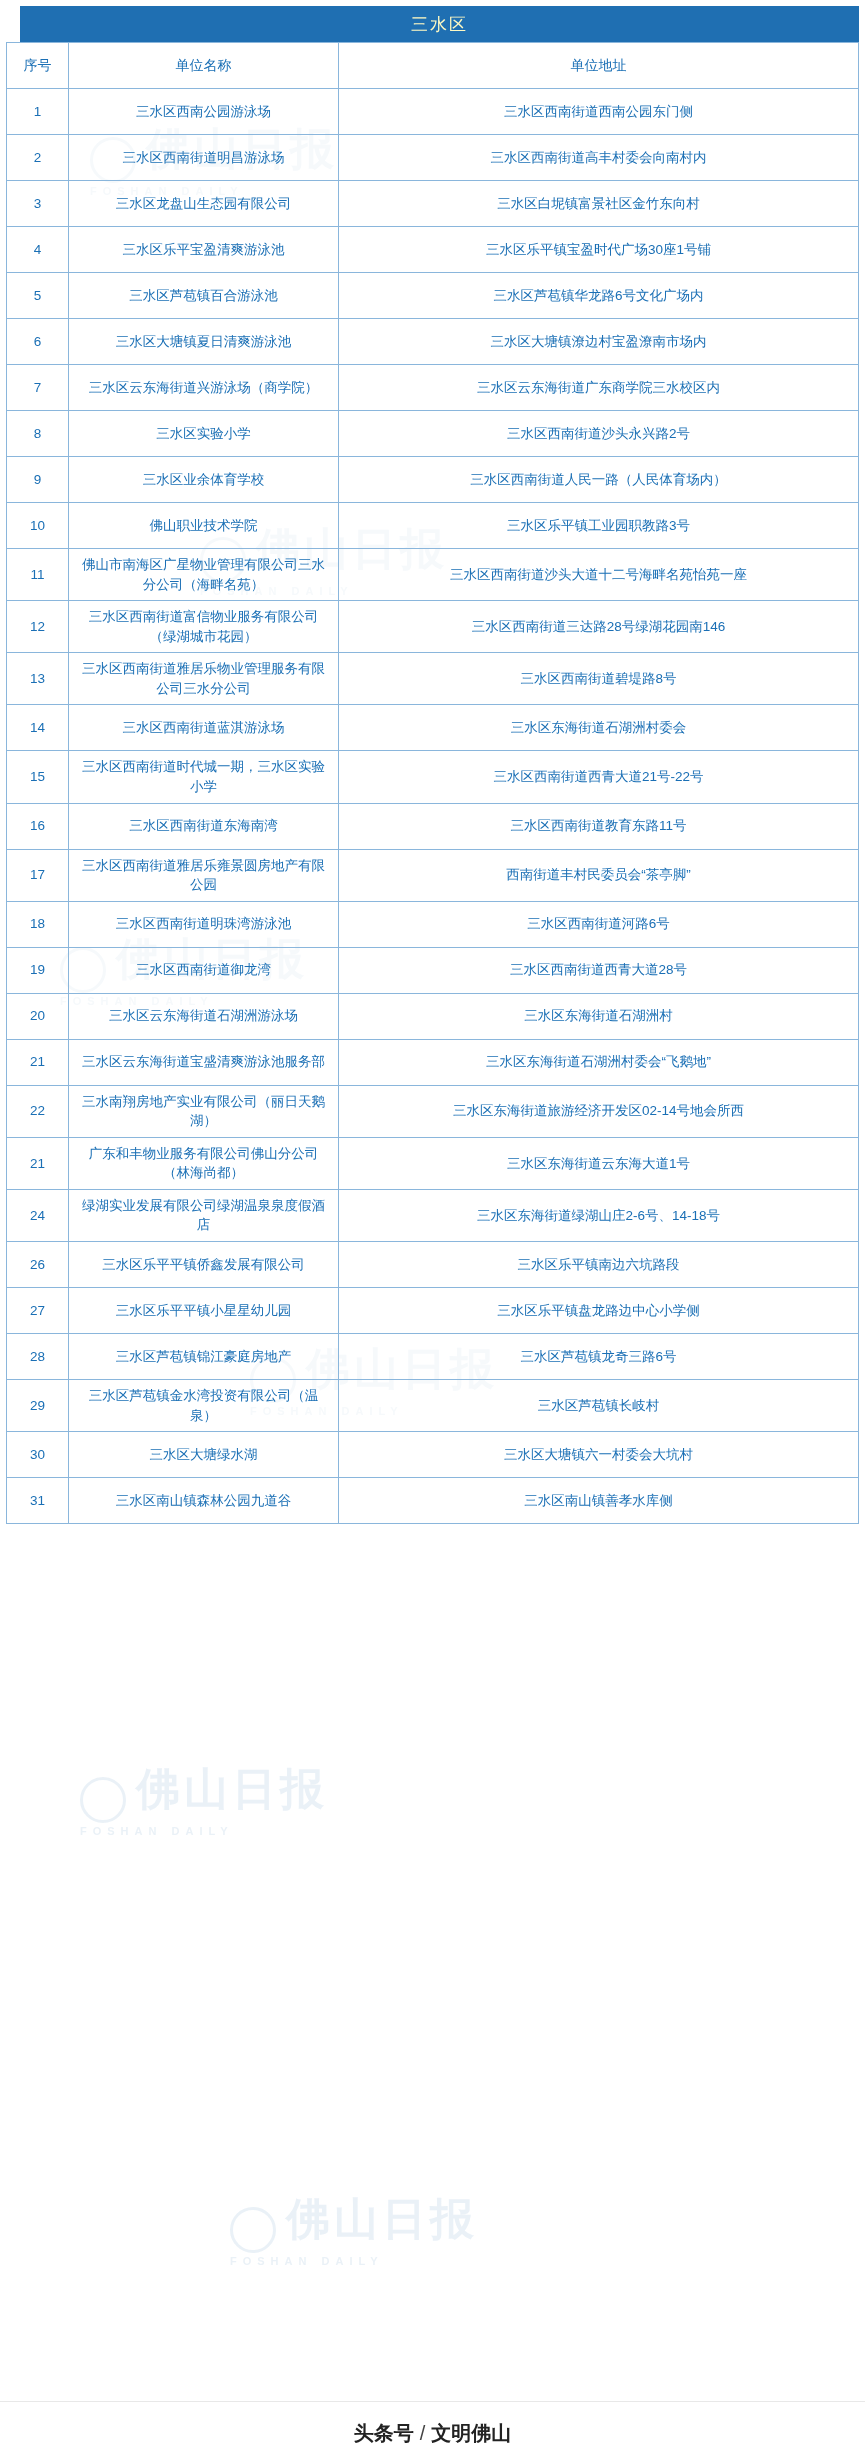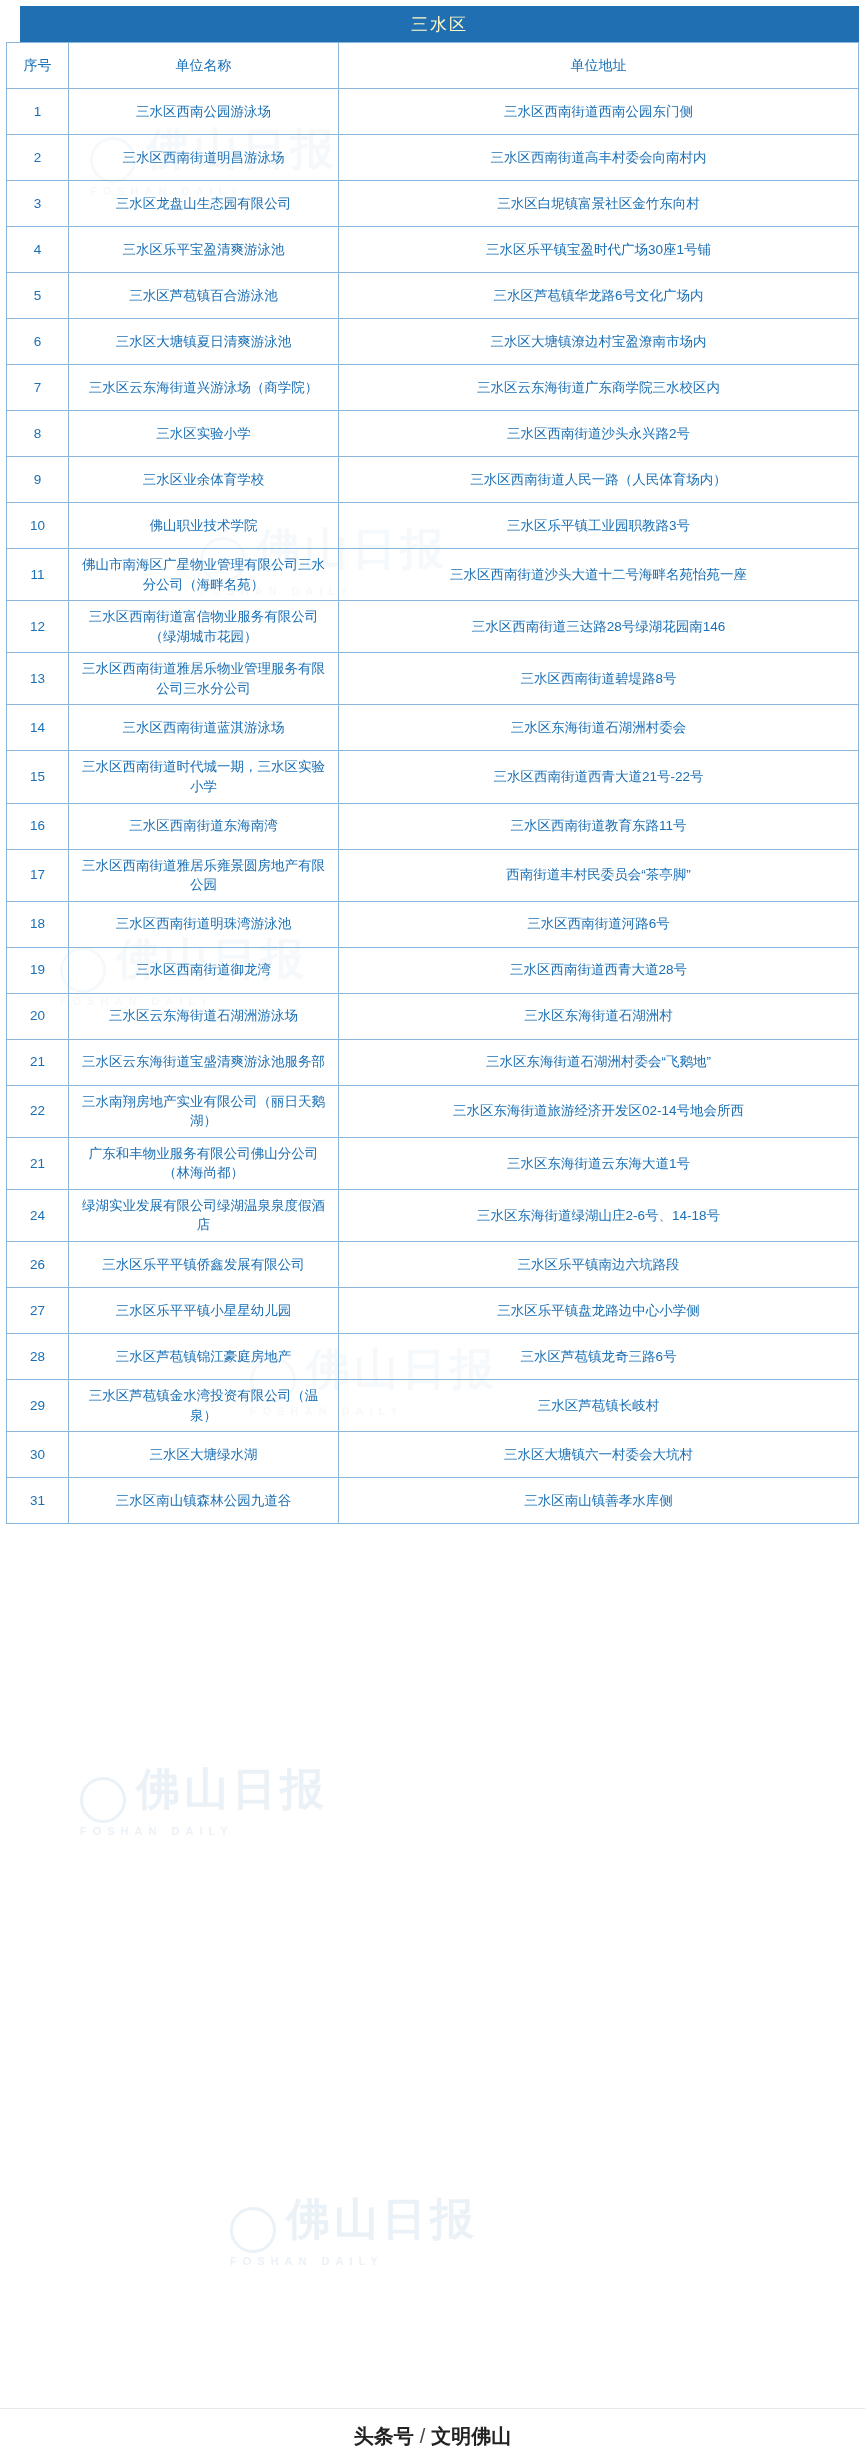--- a/index.html
+++ b/index.html
@@ -95,21 +95,21 @@
   table.main-table td.idx { width: 56px; }
   table.main-table td.name, th.name { width: 270px; }
   table.main-table td.addr, th.addr { width: 520px; }
   table.main-table td.name { }
   table.main-table tr { height: 46px; }
   .footer-bar {
     position: fixed;
     left: 0;
     bottom: 0;
     width: 865px;
-    height: 56px;
+    height: 63px;
     background: rgba(255,255,255,0.94);
     border-top: 1px solid #e8e8e8;
     display: flex;
     align-items: center;
     justify-content: center;
     z-index: 50;
   }
   .footer-inner {
     display: flex;
     align-items: center;

